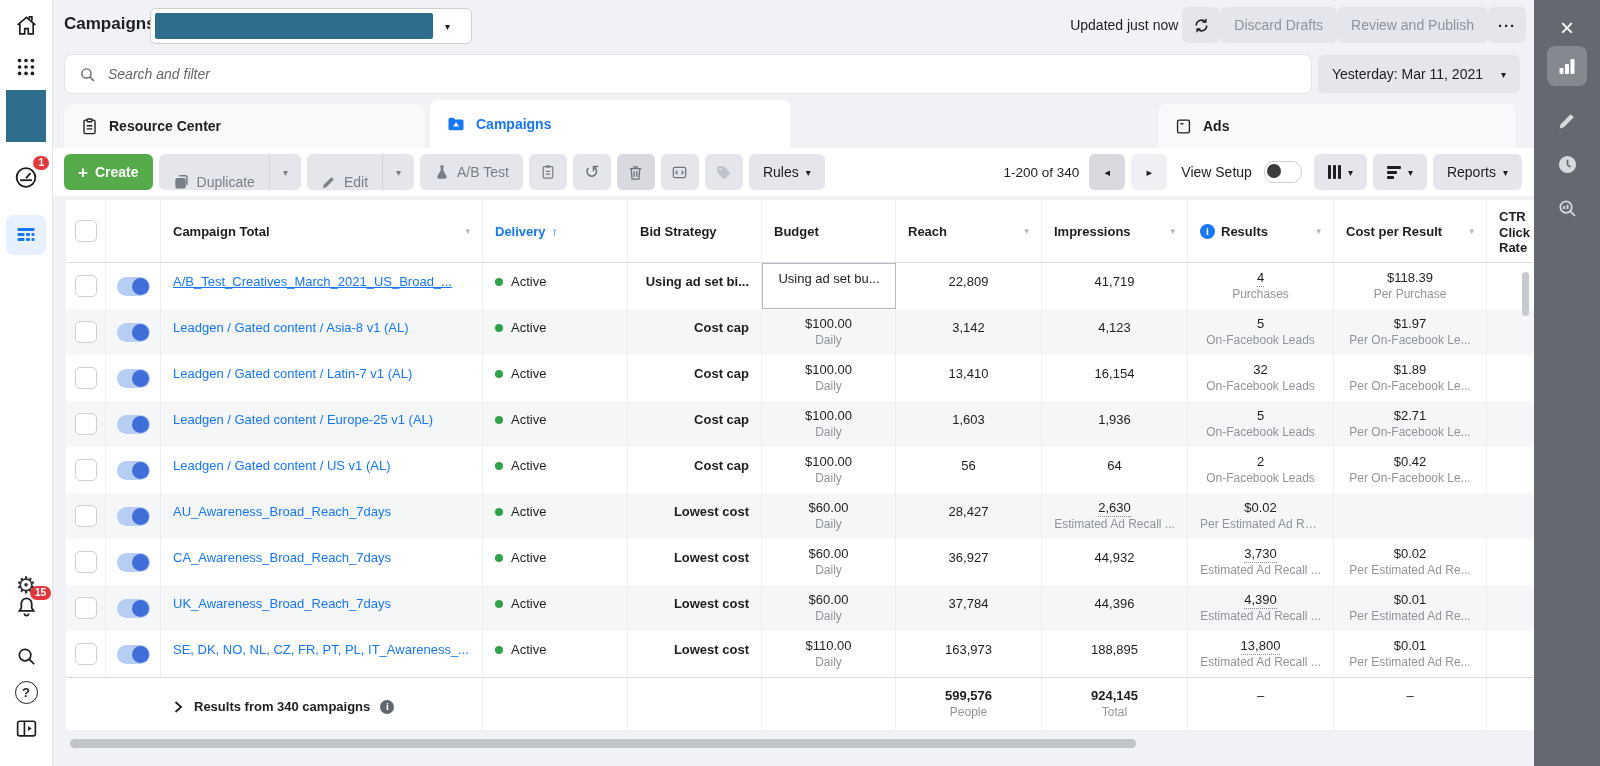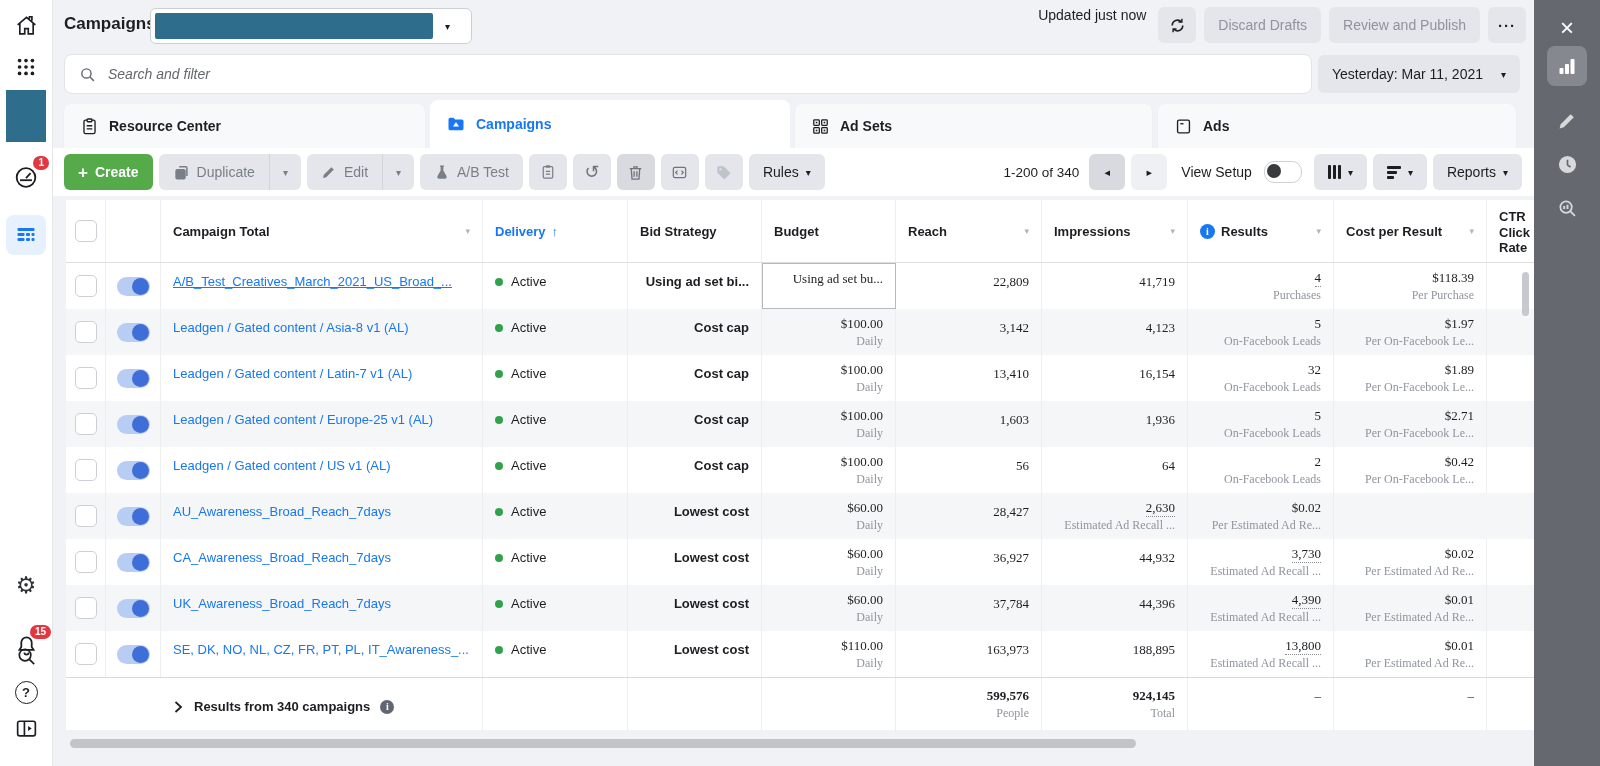--- a/index.html
+++ b/index.html
@@ -22,21 +22,21 @@
   .rr-active{background:#85898f;border-radius:8px;}
 
   
   #main{position:absolute;left:52px;right:66px;top:0;bottom:0;}
 
   #topbar{position:absolute;left:0;right:0;top:0;height:50px;}
   #page-title{position:absolute;left:12px;top:14px;font-size:17px;font-weight:bold;}
   #account-select{position:absolute;left:98px;top:8px;width:320px;height:34px;background:#fff;border:1px solid #ccd0d5;border-radius:6px;display:flex;align-items:center;cursor:pointer;}
   #account-select .fill{margin-left:4px;width:278px;height:26px;background:#2e6e8c;border-radius:2px;}
   #account-select .caret{margin-left:12px;font-size:10px;color:#1c1e21;}
-  #topbar-right{position:absolute;right:8px;top:7px;display:flex;align-items:flex-start;gap:8px;}
+  #topbar-right{position:absolute;right:8px;top:7px;display:flex;align-items:center;}
   .updated{font-size:14px;margin-right:4px;}
   .btn{height:36px;border:none;border-radius:6px;background:#e4e6eb;display:inline-flex;align-items:center;gap:7px;padding:0 14px;font-size:14px;color:#1c1e21;cursor:pointer;white-space:nowrap;}
   .btn.disabled{color:#8d949e;}
   .icon-btn{width:38px;padding:0;justify-content:center;}
   .dots{font-size:15px;font-weight:bold;letter-spacing:1px;}
 
   #searchrow{position:absolute;left:0;right:0;top:50px;height:48px;}
   #search-box{position:absolute;left:12px;top:4px;width:1248px;height:40px;background:#fff;border:1px solid #e2e4e8;border-radius:8px;display:flex;align-items:center;padding:0 14px;box-sizing:border-box;gap:10px;}
   #search-box input{border:none;outline:none;font-size:14px;color:#1c1e21;flex:1;background:transparent;font-family:inherit;font-style:italic;}
   #search-box input::placeholder{color:#65676b;}
@@ -45,21 +45,21 @@
   
   #tabs{position:absolute;left:0;right:0;top:98px;height:50px;}
   .tab{position:absolute;bottom:0;height:44px;background:#f8f9fa;border-radius:8px 8px 0 0;display:flex;align-items:center;gap:10px;padding:0 16px;box-sizing:border-box;font-size:14px;font-weight:bold;cursor:pointer;box-shadow:0 1px 2px rgba(0,0,0,.06);}
   .tab.active{height:48px;background:#fff;color:#1877f2;box-shadow:none;}
 
   
   #toolbar{position:absolute;left:0;right:0;top:148px;height:48px;background:#fff;display:flex;align-items:center;padding:0 12px;gap:6px;box-sizing:border-box;}
   .btn.green{background:#55ab4a;color:#fff;font-weight:bold;}
   .btn .muted{color:#7a7f87;}
   .split{display:inline-flex;}
-  .split .main{border-radius:6px 0 0 6px;}
+  .split .main{border-radius:6px 0 0 6px;align-items:flex-end;}
   .split .caret-part{border-radius:0 6px 6px 0;border-left:1px solid #d3d5da;width:32px;padding:0;justify-content:center;color:#7a7f87;font-size:10px;}
   .caret-g{font-size:10px;color:#1c1e21;}
   .undo-glyph{font-size:18px;color:#6f747c;line-height:1;}
   .btn.darker{background:#d8dadf;}
   .spacer{flex:1;}
   .pgtext{font-size:13.5px;margin:0 4px;}
   .pg-arrow{width:36px;font-size:11px;}
   .vs-label{font-size:14px;margin:0 6px 0 8px;}
   .toggle-off{width:36px;height:20px;border-radius:10px;background:#fff;border:1px solid #ced0d4;position:relative;cursor:pointer;}
   .toggle-off .knob{position:absolute;left:2px;top:2px;width:14px;height:14px;border-radius:50%;background:#3a3b3c;}
@@ -76,21 +76,21 @@
   .trow>div:last-child{border-right:none;}
   .hrow{height:62px;border-bottom:1px solid #dddfe2;}
   .hrow>div{display:flex;align-items:center;gap:6px;font-weight:bold;font-size:13px;}
   .hdr-caret{margin-left:auto;color:#b0b3b8;font-size:9px;}
   .sorted{color:#1877f2;}
   .sort-arrow{color:#1877f2;font-weight:bold;}
   .ctr-h{font-size:12.5px;line-height:1.2;display:block!important;padding-top:9px!important;}
   .brow{height:46px;}
   .brow.alt{background:#f5f6f7;}
   .c-center{display:flex;align-items:center;justify-content:center;padding:0!important;}
-  .num{text-align:right;font-family:Liberation Serif, serif;}
+  .num{text-align:center;}
   .val{display:block;white-space:nowrap;}
   .sub{display:block;font-size:12px;color:#90949c;margin-top:2px;white-space:nowrap;overflow:hidden;text-overflow:ellipsis;}
   .camplink{color:#1877f2;text-decoration:none;white-space:nowrap;overflow:hidden;text-overflow:ellipsis;display:block;padding-top:4px;cursor:pointer;}
   .camplink.u{text-decoration:underline;}
   .dcell{padding-top:11px!important;}
   .dot{width:8px;height:8px;border-radius:50%;background:#31a24c;display:inline-block;margin-right:8px;}
   .cb{width:20px;height:20px;border:1px solid #ccd0d5;border-radius:5px;background:#fff;cursor:pointer;}
   .tgl{width:33px;height:19px;border-radius:10px;background:#b8cdf4;position:relative;cursor:pointer;}
   .tgl .knob{position:absolute;right:1px;top:1px;width:17px;height:17px;border-radius:50%;background:#3f6ed8;}
   .dot-u{border-bottom:1px dotted #8a8d91;padding-bottom:1px;}
@@ -147,21 +147,21 @@
           <rect x="12" y="10" width="4" height="3" rx="1"></rect>
           <rect x="17.5" y="10" width="3" height="3" rx="1"></rect>
           <rect x="3.5" y="15" width="7" height="3" rx="1"></rect>
           <rect x="12" y="15" width="4" height="3" rx="1"></rect>
           <rect x="17.5" y="15" width="3" height="3" rx="1"></rect>
         </svg>
     </div>
     <div class="rail-item" style="top:572px">
         <span class="gear-glyph">⚙</span>
       </div>
-    <div class="rail-item" style="top:632px">
+    <div class="rail-item" style="top:593px">
       <svg width="25" height="25" viewBox="0 0 24 24" fill="none" stroke="#1c1e21" stroke-width="1.7">
           <path d="M12 4.2a5 5 0 0 1 5 5v4.2l1.8 2.8H5.2L7 13.4V9.2a5 5 0 0 1 5-5z"></path>
           <path d="M10 18.8a2 2 0 0 0 4 0"></path>
         </svg>
       <span class="badge" style="top:-7px;right:-12px">15</span>
     </div>
     <div class="rail-item" style="top:643px">
       <svg width="23" height="23" viewBox="0 0 24 24" fill="none" stroke="#1c1e21" stroke-width="1.8">
           <circle cx="10.5" cy="10.5" r="6"></circle>
           <path d="M15 15l5 5"></path>
@@ -254,33 +254,20 @@
           </svg>
         <span>Resource Center</span>
       </div>
       <div class="tab active" style="left:378px;width:360px">
         <svg width="20" height="20" viewBox="0 0 24 24">
             <path d="M3 6.5A2 2 0 0 1 5 4.5h4l2 2h8a2 2 0 0 1 2 2v9a2 2 0 0 1-2 2H5a2 2 0 0 1-2-2v-11z" fill="#1877f2"></path>
             <path d="M12 9.5l3.6 5.4H8.4z" fill="#fff"></path>
           </svg>
         <span>Campaigns</span>
       </div>
-      <div class="tab" style="left:743px;width:357px">
-        <svg width="19" height="19" viewBox="0 0 24 24" fill="none" stroke="#1c1e21" stroke-width="1.6">
-            <rect x="3.5" y="3.5" width="7" height="7" rx="1"></rect>
-            <rect x="13.5" y="3.5" width="7" height="7" rx="1"></rect>
-            <rect x="3.5" y="13.5" width="7" height="7" rx="1"></rect>
-            <rect x="13.5" y="13.5" width="7" height="7" rx="1"></rect>
-            <rect x="6" y="6" width="2" height="2" fill="#1c1e21" stroke="none"></rect>
-            <rect x="16" y="6" width="2" height="2" fill="#1c1e21" stroke="none"></rect>
-            <rect x="6" y="16" width="2" height="2" fill="#1c1e21" stroke="none"></rect>
-            <rect x="16" y="16" width="2" height="2" fill="#1c1e21" stroke="none"></rect>
-          </svg>
-        <span>Ad Sets</span>
-      </div>
       <div class="tab" style="left:1106px;width:358px">
         <svg width="19" height="19" viewBox="0 0 24 24" fill="none" stroke="#1c1e21" stroke-width="1.7">
             <rect x="4.5" y="4" width="15" height="16" rx="2"></rect>
             <path d="M8 8.5h4"></path>
           </svg>
         <span>Ads</span>
       </div>
     </div>
 
     <div id="toolbar">

